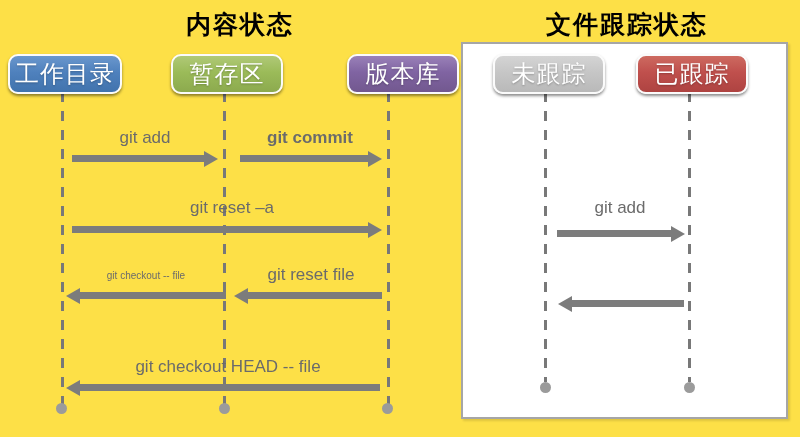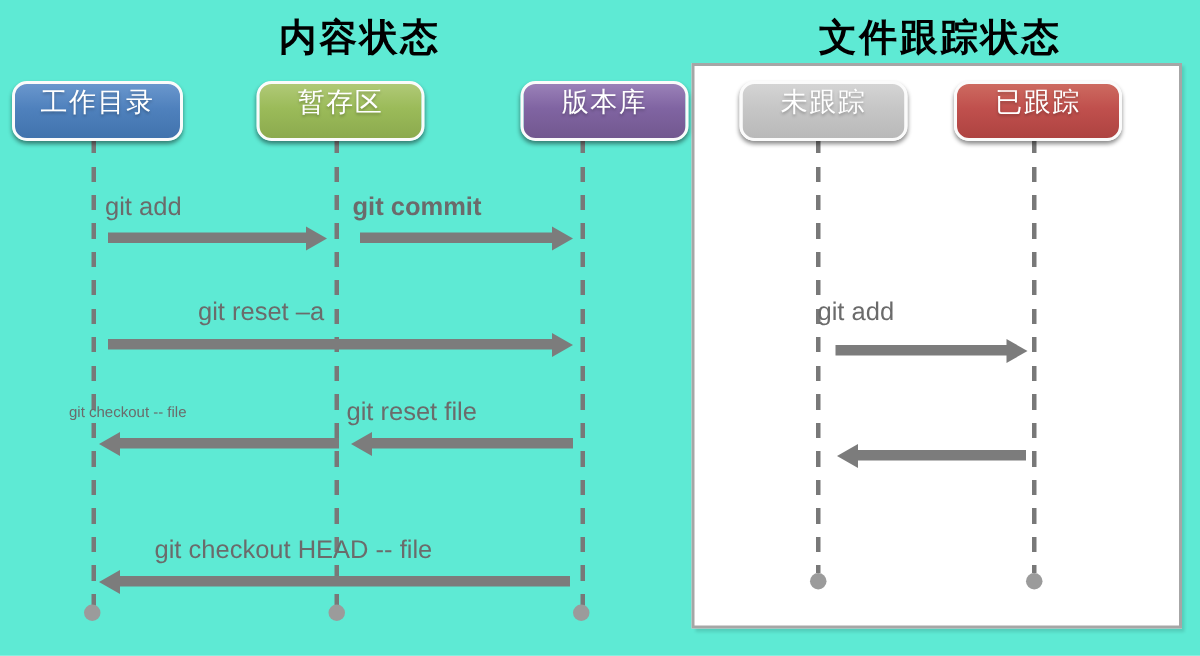--- a/index.html
+++ b/index.html
@@ -1,52 +1,52 @@
 <!DOCTYPE html>
 <html><head>
 <meta charset="utf-8">
 <style>
   html,body { margin:0; padding:0; }
   body { font-family: "Liberation Sans", "DejaVu Sans", sans-serif; background:#fff; }
-  #stage { position:relative; width:800px; height:437px; background:#5eead4; overflow:hidden; }
+  #stage { position:relative; width:800px; height:437px; background:#fde047; overflow:hidden; }
 
   .section-title {
     position:absolute; text-align:center; font-size:25px; font-weight:bold; color:#000;
     letter-spacing:2px;
   }
 
   .tracking-frame {
     position:absolute; left:461px; top:42px; width:323px; height:373px;
     border:2px solid #a6a6a6; background:#fff;
     box-shadow:2px 2px 2px rgba(0,0,0,0.12);
   }
 
   .node {
     position:absolute; height:36px; border-radius:10px;
-    display:flex; align-items:flex-start; justify-content:center;
-    color:#fff; font-size:18px; letter-spacing:1px;
+    display:flex; align-items:center; justify-content:center;
+    color:#fff; font-size:24px; letter-spacing:1px;
     border:2px solid #fbfbfb;
     box-shadow:0 2px 3px rgba(0,0,0,0.45);
     text-shadow:0 1px 2px rgba(0,0,0,0.25);
   }
   .node.blue   { background:linear-gradient(to bottom,#6a97cd,#4f81bd 45%,#4173ad); }
   .node.green  { background:linear-gradient(to bottom,#b0c977,#9bbb59 45%,#8caa4e); }
   .node.purple { background:linear-gradient(to bottom,#9ا81b8,#8064a2 45%,#72588f); }
   .node.purple { background:linear-gradient(to bottom,#9a81b8,#8064a2 45%,#72588f); }
   .node.gray   { background:linear-gradient(to bottom,#d4d4d4,#c6c6c6 45%,#b9b9b9); }
   .node.red    { background:linear-gradient(to bottom,#cd6a60,#c0504d 45%,#ae4341); }
 
   .lifeline {
     position:absolute; width:3px;
     background:repeating-linear-gradient(to bottom,#787878 0 10px,transparent 10px 19px);
   }
   .dot { position:absolute; width:11px; height:11px; border-radius:50%; background:#9b9b9b; }
 
   .cmd-label {
-    position:absolute; color:#6b6b6b; font-size:17px; white-space:nowrap;
+    position:absolute; text-align:center; color:#6b6b6b; font-size:17px; white-space:nowrap;
   }
   .cmd-label.small { font-size:10px; }
 
   .aline { position:absolute; height:7px; }
   .aline::before { content:""; position:absolute; top:0; height:7px; background:#7c7c7c; }
   .aline.right::before { left:0; right:12px; }
   .aline.right::after {
     content:""; position:absolute; right:0; top:-4.5px; width:0; height:0;
     border-top:8px solid transparent; border-bottom:8px solid transparent;
     border-left:14px solid #7c7c7c;

